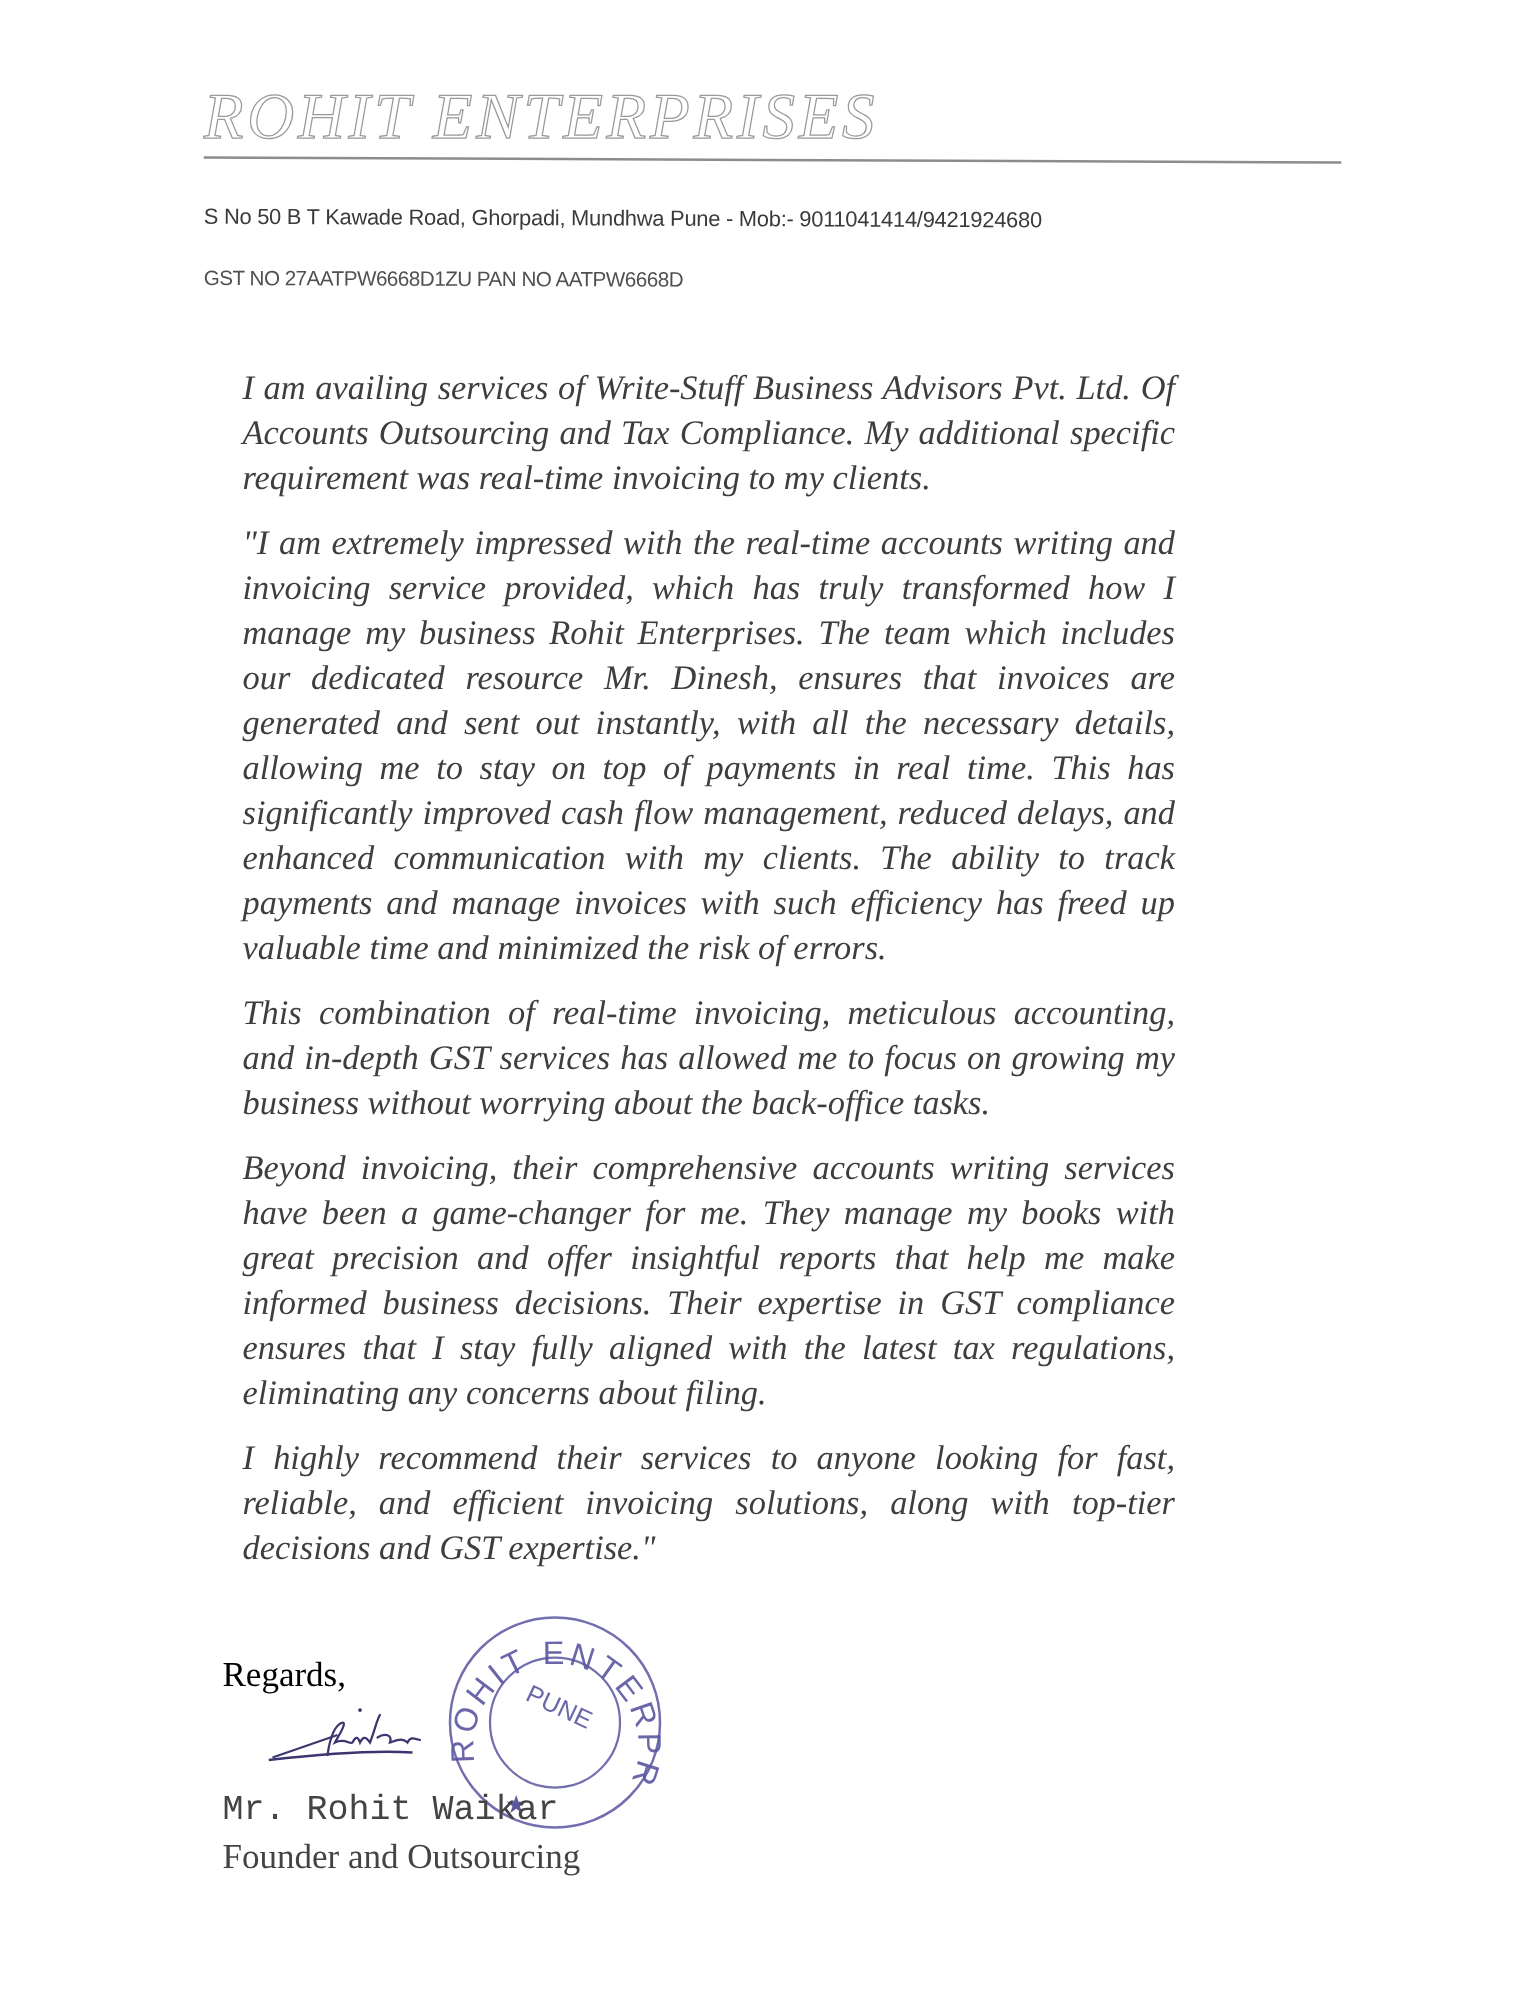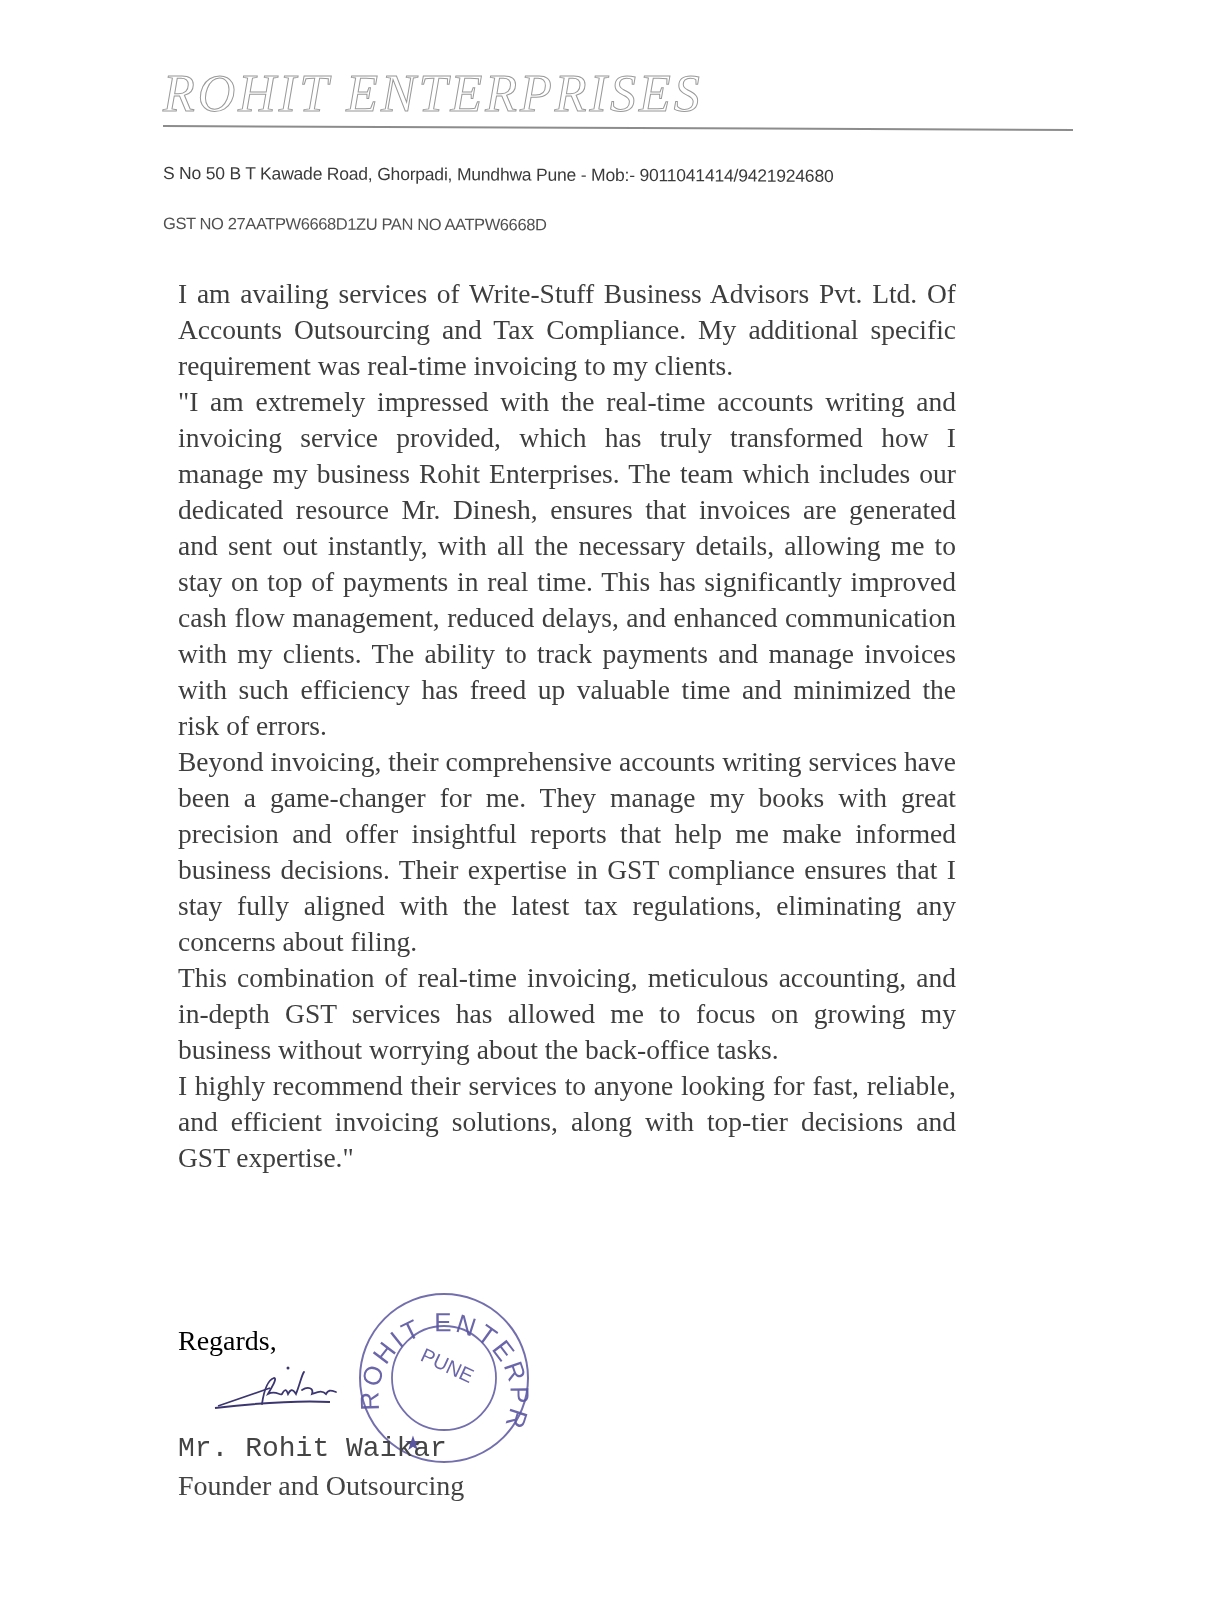--- a/index.html
+++ b/index.html
@@ -28,21 +28,21 @@
     .title {
       position:absolute; left:0; width:1140px; top:243px; text-align:center;
       font-family:"Liberation Serif", serif; font-size:24px; color:#3a3a3a;
       text-decoration:underline; letter-spacing:0.3px;
     }
     .body {
       position:absolute; left:178px; top:276px; width:778px;
       font-family:"Liberation Serif", serif; font-size:27.5px; line-height:36px;
       color:#3e3e3e; text-align:justify;
     }
-    .body p { margin:0; text-align:justify; text-align-last:left; }
+    .body p { margin:16px; text-align:justify; text-align-last:left;font-style:italic; }
     .regards {
       position:absolute; left:178px; top:1325px;
       font-family:"Liberation Serif", serif; font-size:28px; color:#000000;
     }
     .signature { position:absolute; left:210px; top:1360px; width:160px; height:60px; }
     .stamp { position:absolute; left:352px; top:1290px; width:180px; height:180px; }
     .name {
       position:absolute; left:178px; top:1433px;
       font-family:Liberation Mono, monospace; font-size:28px; color:#444;
     }
@@ -58,22 +58,22 @@
 
   <div class="logo">ROHIT ENTERPRISES</div>
   <div class="rule"></div>
   <div class="addr">S No 50 B T Kawade Road, Ghorpadi, Mundhwa Pune - Mob:- 9011041414/9421924680</div>
   <div class="gst">GST NO 27AATPW6668D1ZU  PAN NO AATPW6668D</div>
 
 
   <div class="body">
     <p>I am availing services of Write-Stuff Business Advisors Pvt. Ltd. Of Accounts Outsourcing and Tax Compliance. My additional specific requirement was real-time invoicing to my clients.</p>
     <p>"I am extremely impressed with the real-time accounts writing and invoicing service provided, which has truly transformed how I manage my business Rohit Enterprises. The team which includes our dedicated resource Mr. Dinesh, ensures that invoices are generated and sent out instantly, with all the necessary details, allowing me to stay on top of payments in real time. This has significantly improved cash flow management, reduced delays, and enhanced communication with my clients. The ability to track payments and manage invoices with such efficiency has freed up valuable time and minimized the risk of errors.</p>
+    <p>This combination of real-time invoicing, meticulous accounting, and in-depth GST services has allowed me to focus on growing my business without worrying about the back-office tasks.</p>
     <p>Beyond invoicing, their comprehensive accounts writing services have been a game-changer for me. They manage my books with great precision and offer insightful reports that help me make informed business decisions. Their expertise in GST compliance ensures that I stay fully aligned with the latest tax regulations, eliminating any concerns about filing.</p>
-    <p>This combination of real-time invoicing, meticulous accounting, and in-depth GST services has allowed me to focus on growing my business without worrying about the back-office tasks.</p>
     <p>I highly recommend their services to anyone looking for fast, reliable, and efficient invoicing solutions, along with top-tier decisions and GST expertise."</p>
   </div>
 
   <div class="regards">Regards,</div>
 
   <svg class="signature" viewBox="0 0 160 60">
     <path d="M5 48 C40 44, 90 40, 120 42" stroke="#3b3570" stroke-width="2" fill="none"></path>
     <path d="M8 46 L60 28" stroke="#3b3570" stroke-width="1.6" fill="none"></path>
     <path d="M52 44 C54 30, 58 20, 64 18 C68 18, 60 30, 58 34 C66 30, 70 36, 72 34 C74 30, 76 28, 78 34 C80 30, 82 28, 86 34 C90 24, 92 14, 94 12 M92 30 C98 26, 104 28, 102 34 C108 32, 112 30, 116 34 C118 30, 120 30, 126 32" stroke="#3b3570" stroke-width="1.8" fill="none" stroke-linecap="round"></path>
     <circle cx="78" cy="8" r="1.5" fill="#3b3570"></circle>

